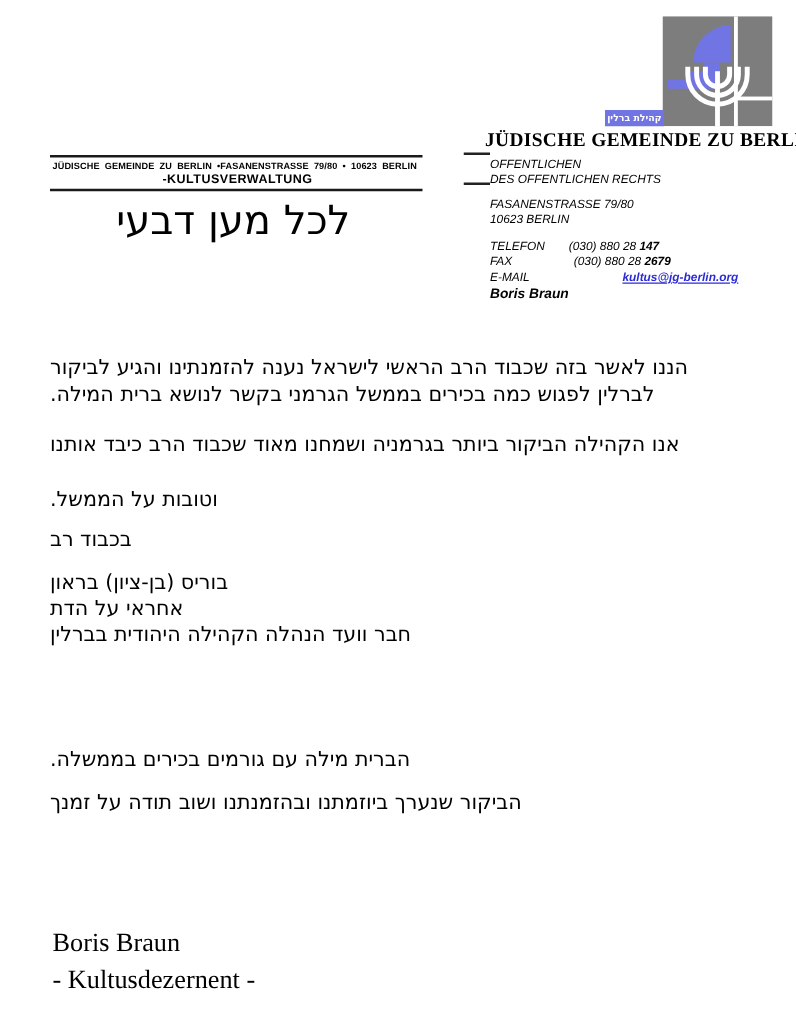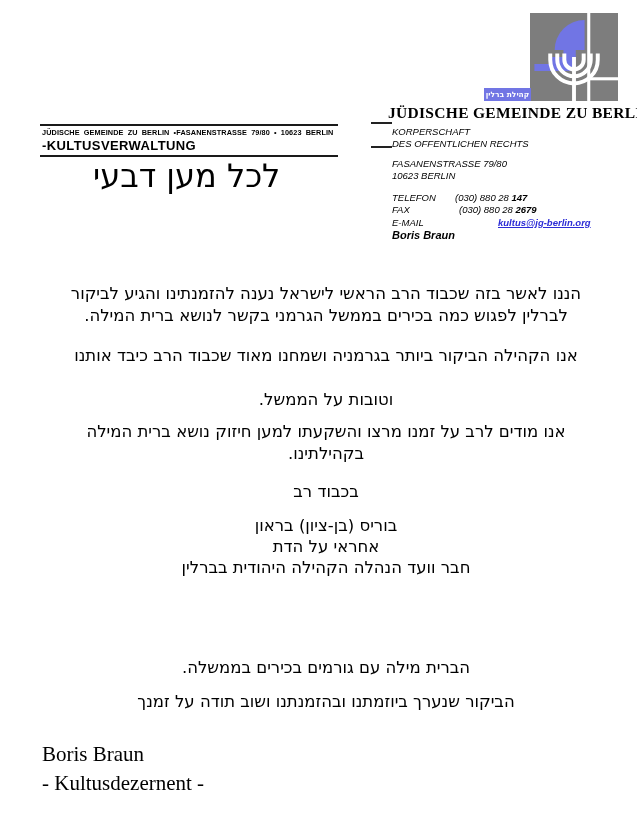--- a/index.html
+++ b/index.html
@@ -22,40 +22,40 @@
     letter-spacing:.3px;white-space:nowrap;
   }
   .fold-dash{position:absolute;left:371px;width:21px;height:2px;background:#222;}
   .dash-1{top:122px;} .dash-2{top:146px;}
   .sender-block{
     position:absolute;left:40px;top:124px;width:296px;
     border-top:2px solid #1a1a1a;border-bottom:2px solid #1a1a1a;
     padding:2px 0 2px 2px;font-weight:bold;
   }
   .sender-line1{font-size:7.3px;letter-spacing:.1px;word-spacing:2px;white-space:nowrap;}
-  .sender-line2{font-size:13px;letter-spacing:.4px;margin-top:1px;}
+  .sender-line2{font-size:10px;letter-spacing:.4px;margin-top:1px;text-align:center;}
   .info-col{
     position:absolute;left:392px;top:126px;width:235px;
     font-style:italic;font-size:9.5px;line-height:12px;
   }
   .info-gap{height:8px;}
   .contact-row{display:flex;}
   .contact-label{width:63px;flex:0 0 63px;}
   .contact-bold{font-weight:bold;}
   .email-link{font-weight:bold;text-decoration:underline;cursor:pointer;}
   .info-name{font-weight:bold;font-size:11px;line-height:13px;}
   
   .heb{font-family:"DejaVu Sans",sans-serif;direction:rtl;}
   .heb-title{
     position:absolute;left:93px;top:148px;font-size:32px;line-height:56px;
     white-space:nowrap;
   }
   .letter-body{
     position:absolute;left:40px;top:283px;width:572px;
-    font-size:16.5px;line-height:22px;text-align:center;
+    font-size:16.5px;line-height:22px;text-align:left;
   }
   .letter-body p{margin:0;}
   .letter-body .line{white-space:nowrap;}
   .mb18{margin-bottom:18px !important;}
   .mb10{margin-bottom:10px !important;}
   .mb16{margin-bottom:16px !important;}
   .mb12{margin-bottom:12px !important;}
   .mb57{margin-bottom:57px !important;}
   .sig-heb{line-height:21px;}
   
@@ -83,21 +83,21 @@
   <div class="org-heading">JÜDISCHE GEMEINDE ZU BERLIN</div>
   <div class="fold-dash dash-1"></div>
   <div class="fold-dash dash-2"></div>
 
   <div class="sender-block">
     <div class="sender-line1">JÜDISCHE GEMEINDE ZU BERLIN •FASANENSTRASSE 79/80 • 10623 BERLIN</div>
     <div class="sender-line2">-KULTUSVERWALTUNG</div>
   </div>
 
   <div class="info-col">
-    <div>KORPERSCHAFT</div>
+    <div>OFFENTLICHEN</div>
     <div>DES OFFENTLICHEN RECHTS</div>
     <div class="info-gap"></div>
     <div>FASANENSTRASSE 79/80</div>
     <div>10623 BERLIN</div>
     <div class="info-gap" style="height:10px;"></div>
     <div class="contact-row">
       <span class="contact-label">TELEFON</span>
       <span><span>(030) 880 28 </span><span class="contact-bold">147</span></span>
     </div>
     <div class="contact-row">
@@ -118,24 +118,20 @@
       <span class="line">הננו לאשר בזה שכבוד הרב הראשי לישראל נענה להזמנתינו והגיע לביקור</span><br>
       <span class="line">לברלין לפגוש כמה בכירים בממשל הגרמני בקשר לנושא ברית המילה.</span>
     </p>
     <p>
       <span class="line">אנו הקהילה הביקור ביותר בגרמניה ושמחנו מאוד שכבוד הרב כיבד אותנו</span><br>
     </p>
     <p class="mb10">
       <br>
       <span class="line">וטובות על הממשל.</span>
     </p>
-    <p class="mb16">
-      <span class="line">אנו מודים לרב על זמנו מרצו והשקעתו למען חיזוק נושא ברית המילה</span><br>
-      <span class="line">בקהילתינו.</span>
-    </p>
     <p class="mb12">
       <span class="line">בכבוד רב</span>
     </p>
     <p class="mb57 sig-heb">
       <span class="line">בוריס (בן-ציון) בראון</span><br>
       <span class="line">אחראי על הדת</span><br>
       <span class="line">חבר וועד הנהלה הקהילה היהודית בברלין</span>
     </p>
     <p class="mb12">
       <br>

